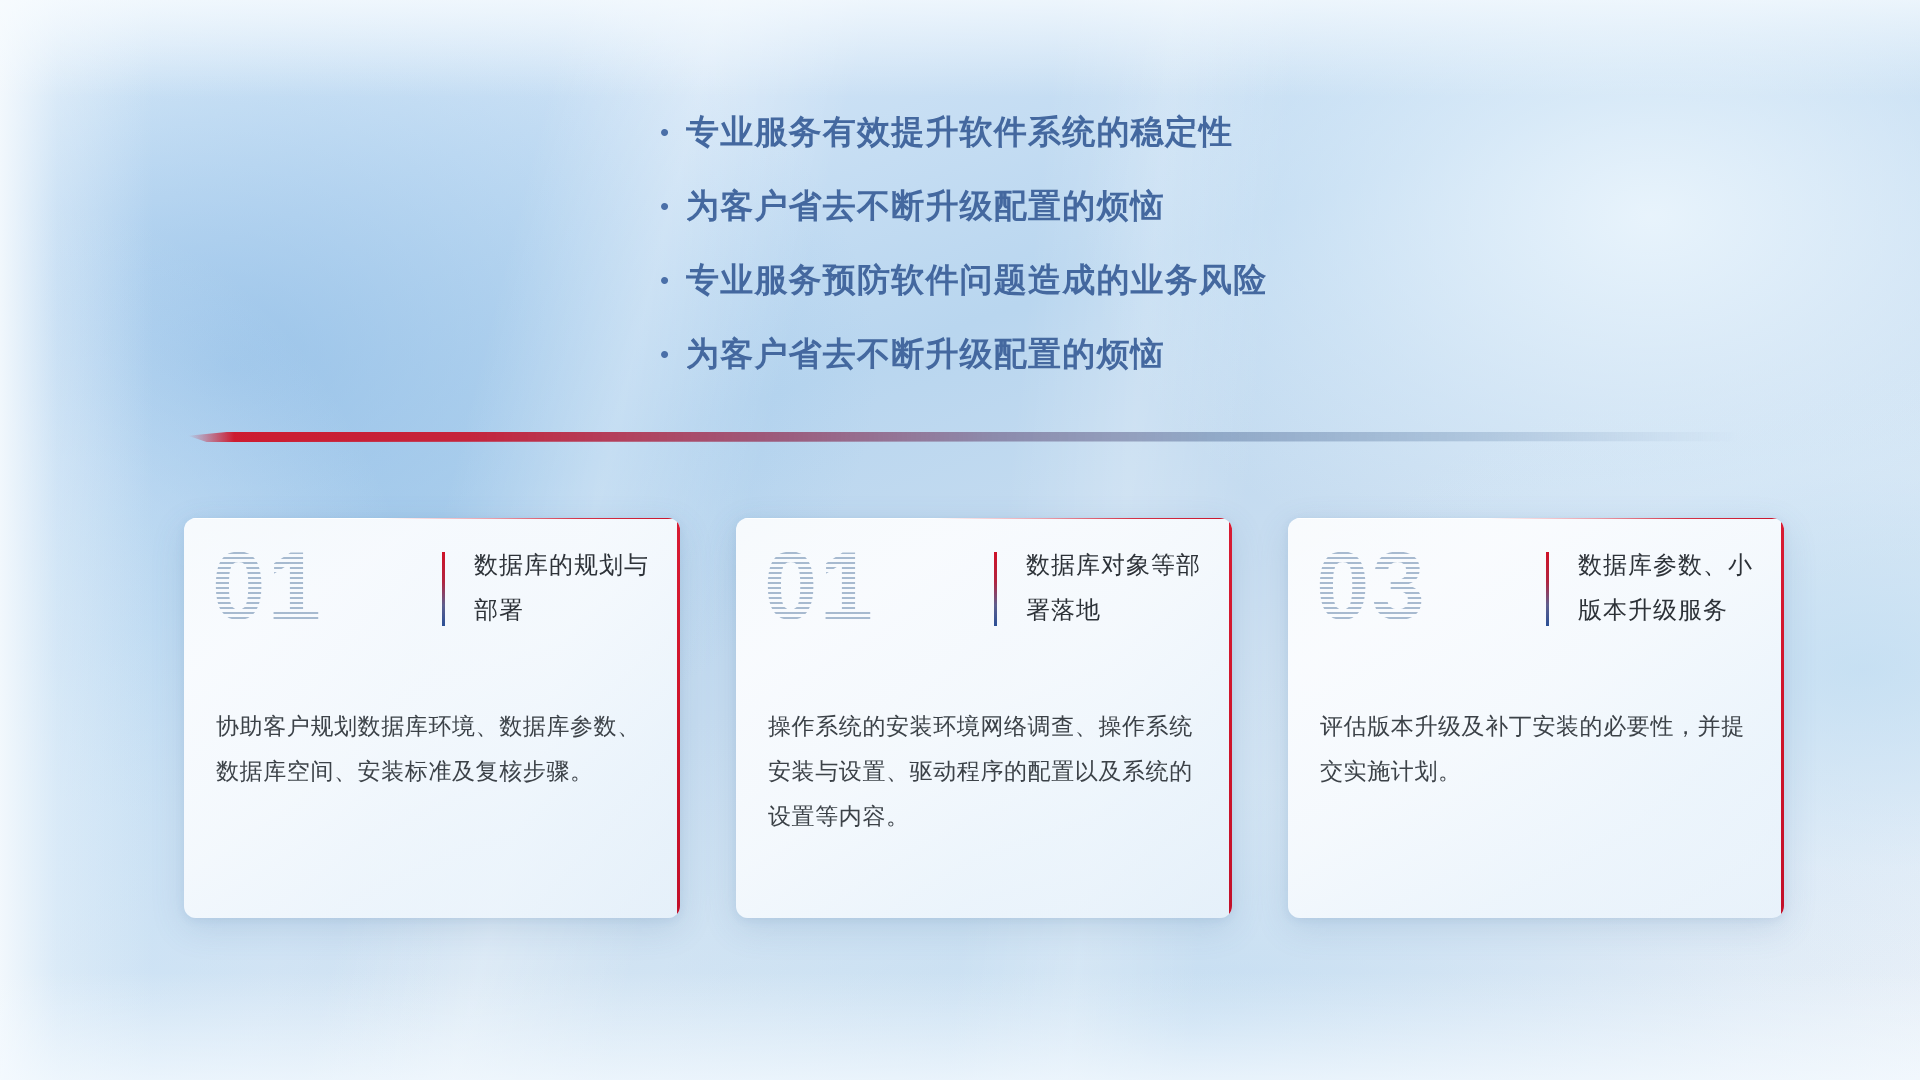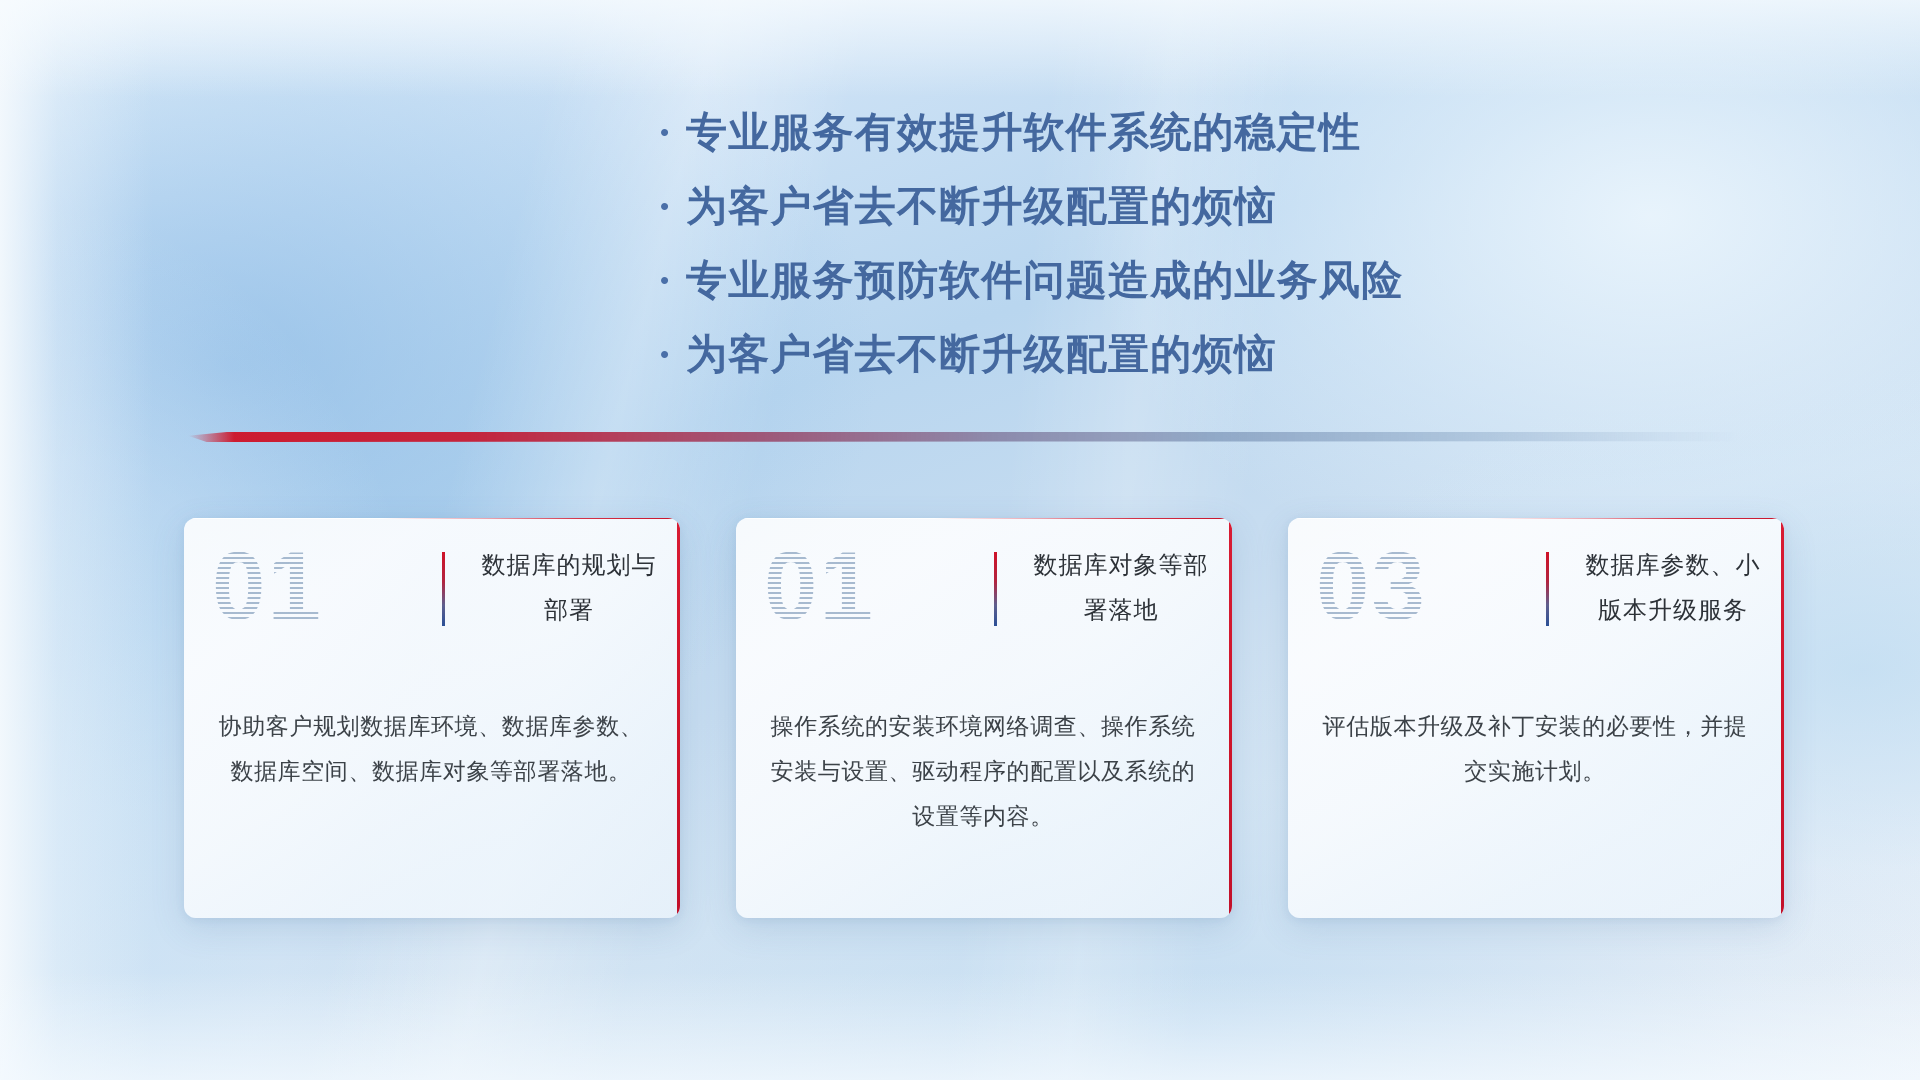--- a/index.html
+++ b/index.html
@@ -64,21 +64,21 @@
   .bullet-row{
     display:flex;align-items:flex-start;
     margin-bottom:30px;
   }
   .bullet-dot{
     width:26px;flex:0 0 26px;
     color:#4a6fa8;font-size:26px;line-height:44px;
     text-align:left;
   }
   .bullet-text{
-    font-size:41px;line-height:44px;
+    font-size:33px;line-height:44px;
     color:#44689f;font-weight:bold;
     letter-spacing:1.2px;
     white-space:nowrap;
   }
 
   
   #divider{
     position:absolute;left:188px;top:432px;width:1550px;height:10px;
   }
   #divider .bar{
@@ -108,21 +108,20 @@
     border-radius:12px;
     background:linear-gradient(148deg,
        rgba(255,255,255,0.88) 0%,
        rgba(252,253,255,0.93) 22%,
        rgba(248,251,254,0.90) 48%,
        rgba(240,247,253,0.86) 74%,
        rgba(234,243,251,0.82) 100%);
     box-shadow:0 10px 34px rgba(70,110,160,0.16),
                0 2px 8px rgba(70,110,160,0.10);
     overflow:hidden;
-    text-align:center;
   }
   .card::after{
     content:"";position:absolute;top:0;right:0;bottom:0;width:3px;
     background:linear-gradient(180deg,#d81b33 0%,#cd1329 60%,#c2102a 100%);
     border-radius:0 12px 12px 0;
   }
   .card::before{
     content:"";position:absolute;top:0;left:0;right:0;height:1px;
     background:linear-gradient(90deg,
       rgba(255,255,255,0.9) 0%, rgba(255,255,255,0.9) 40%,
@@ -213,21 +212,21 @@
 </div>
 
 <div id="cards">
 
   <div class="card">
     <div class="card-head">
       <div class="card-num">01</div>
       <div class="card-sep"></div>
       <div class="card-title">数据库的规划与部署</div>
     </div>
-    <div class="card-body">协助客户规划数据库环境、数据库参数、数据库空间、数据库对象等部署落地。</div>
+    <div class="card-body">协助客户规划数据库环境、数据库参数、数据库空间、安装标准及复核步骤。</div>
   </div>
 
   <div class="card">
     <div class="card-head">
       <div class="card-num">01</div>
       <div class="card-sep"></div>
       <div class="card-title">数据库对象等部署落地</div>
     </div>
     <div class="card-body">操作系统的安装环境网络调查、操作系统安装与设置、驱动程序的配置以及系统的设置等内容。</div>
   </div>

